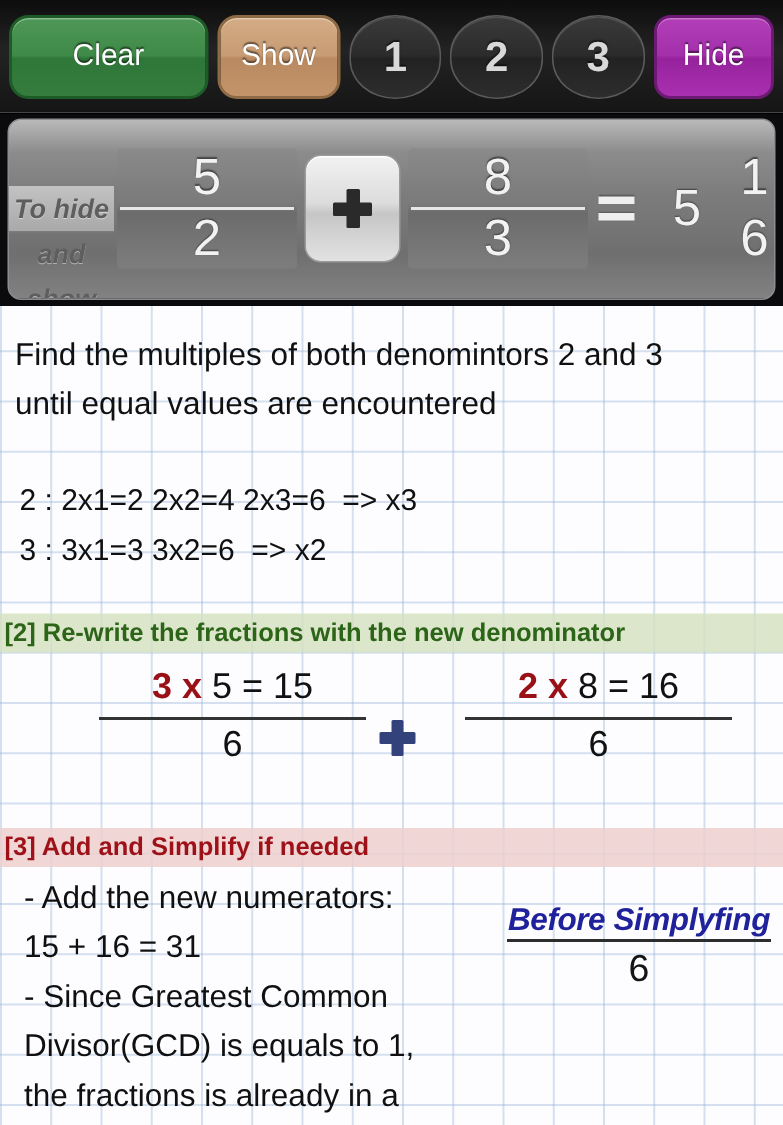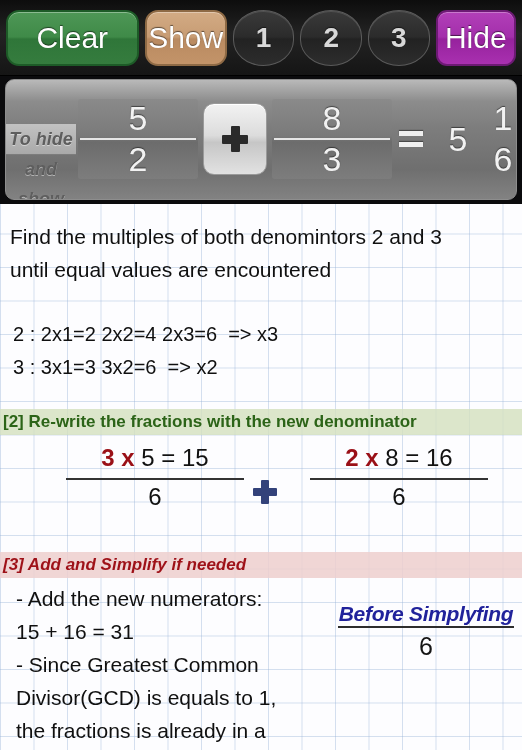--- a/index.html
+++ b/index.html
@@ -26,21 +26,21 @@
     padding: 0 6px;
     gap: 6px;
     border-bottom: 1px solid #000;
   }
   .btn {
     box-sizing: border-box;
     height: 56px;
     display: flex;
     align-items: center;
     justify-content: center;
-    font-size: 30px;
+    font-size: 20px;
     color: #ffffff;
     text-shadow: 0 -1px 1px rgba(0,0,0,0.55);
     user-select: none;
     cursor: pointer;
   }
   .btn-clear {
     width: 142px;
     border-radius: 13px;
     background: linear-gradient(to bottom, #4e9756 0%, #3f8a48 48%, #2f7639 52%, #357c3e 100%);
     border: 2px solid #1d5b27;
@@ -229,21 +229,20 @@
     color: #1b1d78;
   }
   .band-1 .lcd-val { color: #3b3ea0; }
   .band-2 {
     background: rgba(211,224,190,0.80);
     color: #2c6418;
   }
   .band-3 {
     background: rgba(237,207,206,0.85);
     color: #9e1118;
-    font-style: italic;
   }
 
   .para {
     font-size: 21px;
     color: #101010;
     line-height: 33px;
     padding-left: 10px;
     white-space: pre;
   }
   .mult-lines {

